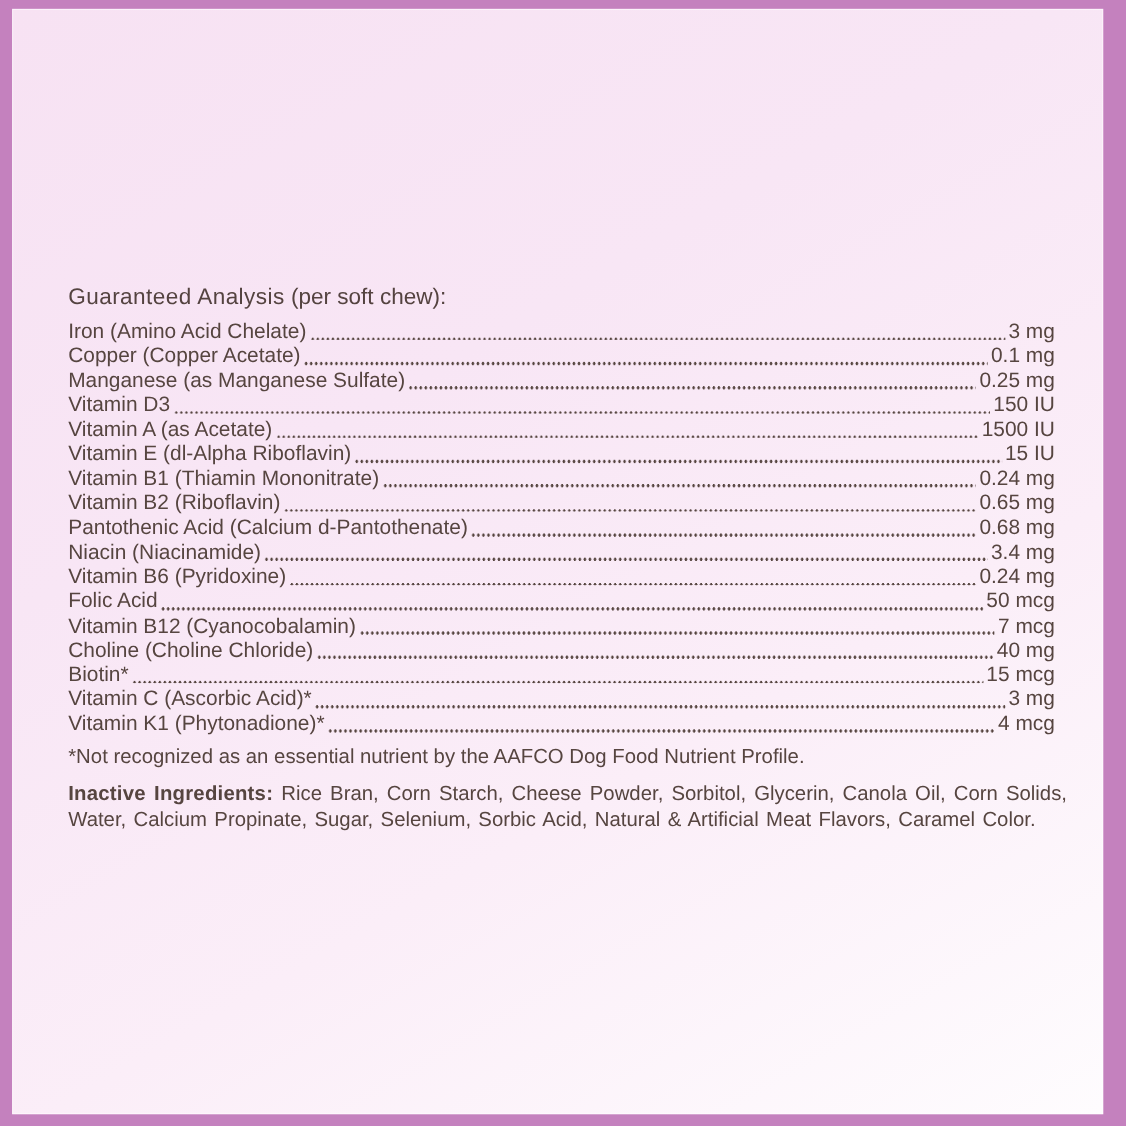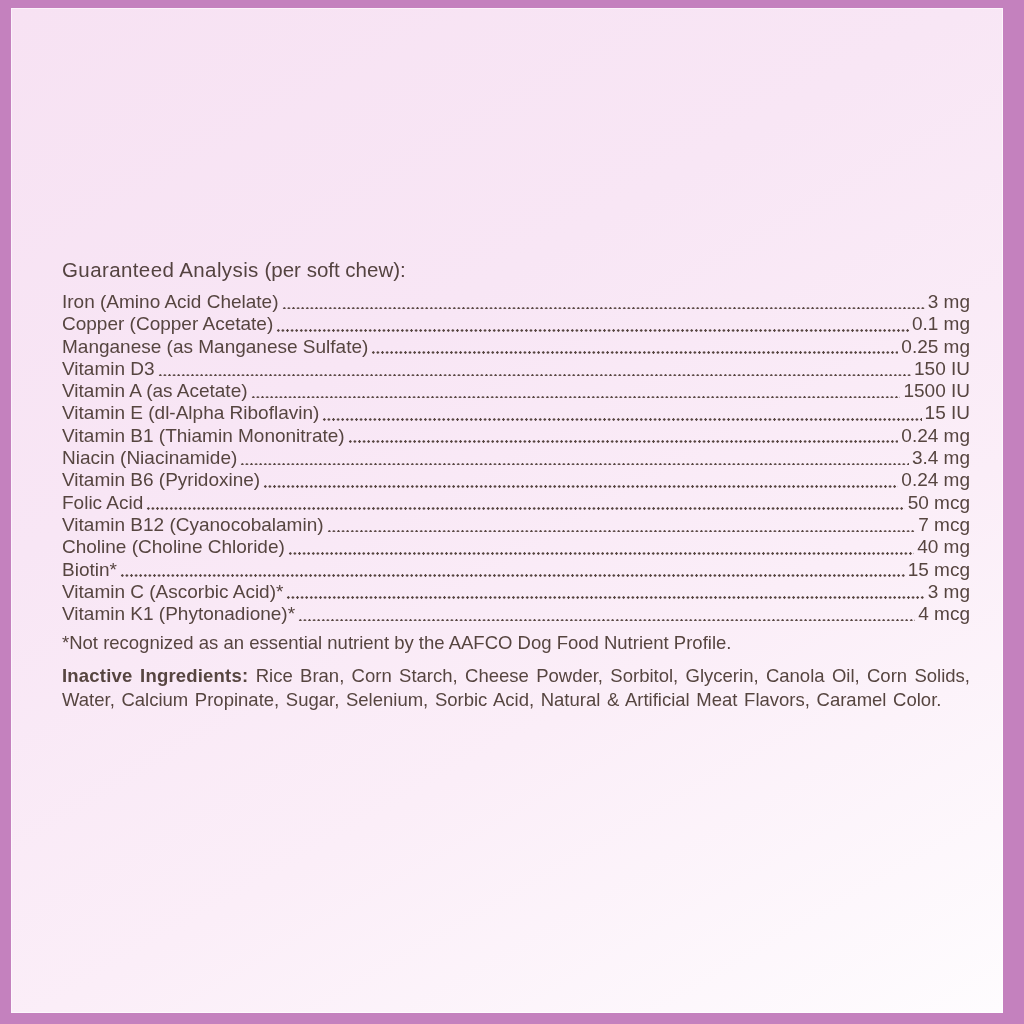--- a/index.html
+++ b/index.html
@@ -23,21 +23,21 @@
     color: #564540;
   }
   .ga-heading {
     font-size: 20.5px;
     font-weight: normal;
     margin: 0 0 9px 0;
     color: #544340;
   }
   .ga-heading .gh-bold { font-weight: normal; letter-spacing: 0.4px; }
   .ga-heading .gh-normal { font-weight: normal; }
-  .rows { margin: 0 0 7px 0; }
+  .rows { margin: 0 11px 7px 0; }
   .row {
     display: flex;
     font-size: 19px;
     line-height: 22.3px;
   }
   .row-label { white-space: nowrap; }
   .row-value { white-space: nowrap; }
   .dots {
     flex: 1 1 auto;
     height: 3px;
@@ -107,21 +107,31 @@
     <span class="dots"></span>
     <span class="row-value">15 IU</span>
   </div>
 
   <div class="row">
     <span class="row-label">Vitamin B1 (Thiamin Mononitrate)</span>
     <span class="dots"></span>
     <span class="row-value">0.24 mg</span>
   </div>
 
+  <div class="row">
+    <span class="row-label">Vitamin B2 (Riboflavin)</span>
+    <span class="dots"></span>
+    <span class="row-value">0.65 mg</span>
+  </div>
 
+  <div class="row">
+    <span class="row-label">Pantothenic Acid (Calcium d-Pantothenate)</span>
+    <span class="dots"></span>
+    <span class="row-value">0.68 mg</span>
+  </div>
 
   <div class="row">
     <span class="row-label">Niacin (Niacinamide)</span>
     <span class="dots"></span>
     <span class="row-value">3.4 mg</span>
   </div>
 
   <div class="row">
     <span class="row-label">Vitamin B6 (Pyridoxine)</span>
     <span class="dots"></span>

